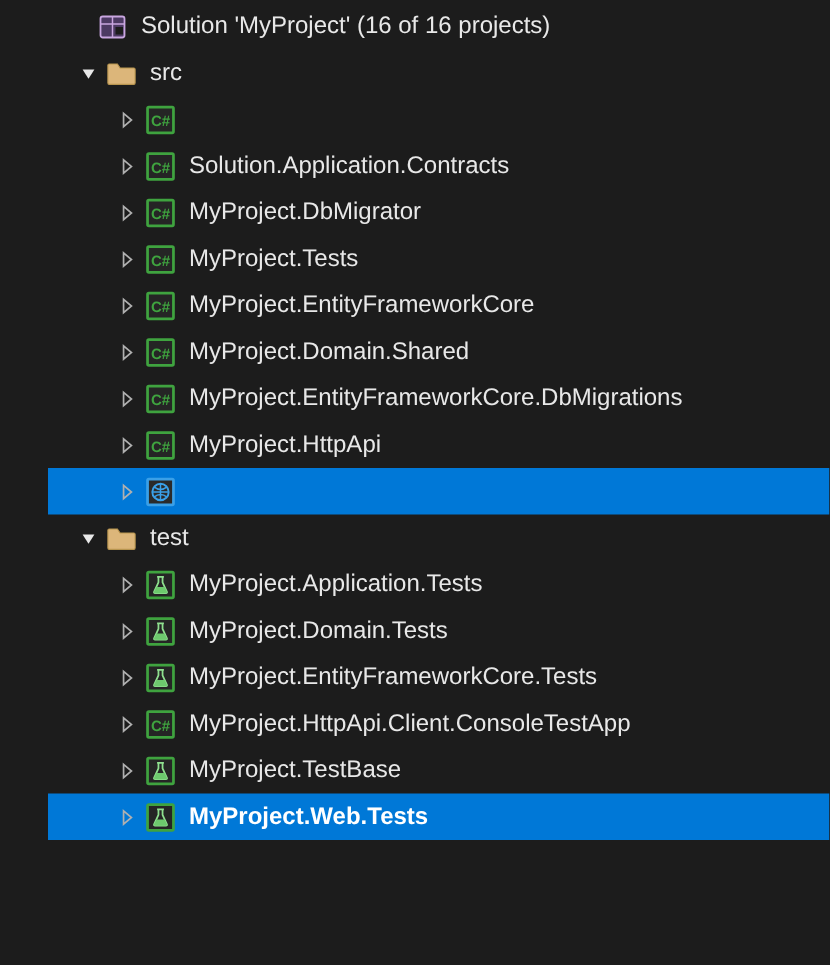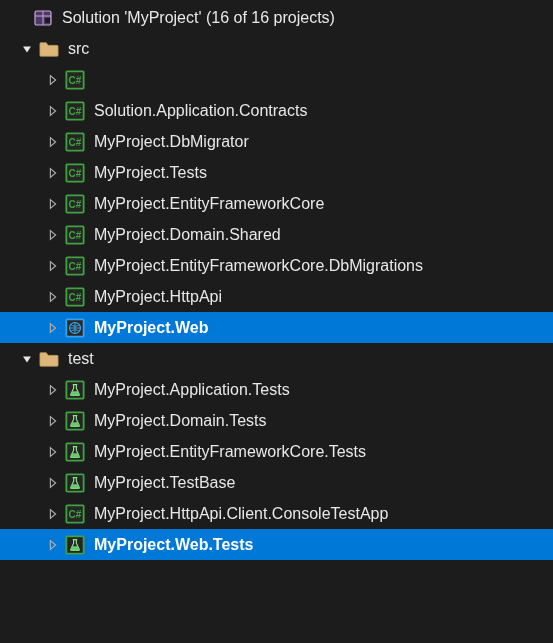--- a/index.html
+++ b/index.html
@@ -9,20 +9,21 @@
     color: #dcdcdc;
     font-family: "Segoe UI", Tahoma, sans-serif;
     font-size: 16px;
     width: 553px;
     height: 643px;
     overflow: hidden;
   }
   .tree {
     user-select: none;
     padding-top: 2px;
+    padding-left: 32px;
   }
   .row {
     display: flex;
     align-items: center;
     height: 31px;
     white-space: nowrap;
   }
   .row.selected {
     background: #0078d7;
     color: #ffffff;
@@ -242,21 +243,20 @@
       <span class="expander">
         <svg width="14" height="14">
           <use href="#sym-expander-collapsed"></use>
         </svg>
       </span>
       <span class="icon">
         <svg width="20" height="20">
           <use href="#sym-web-icon"></use>
         </svg>
       </span>
-      <span class="label">MyProject.Web</span>
     </div>
     <div class="row">
       <span class="indent" style="width:18px"></span>
       <span class="expander">
         <svg width="14" height="14">
           <use href="#sym-expander-expanded"></use>
         </svg>
       </span>
       <span class="icon">
         <svg width="20" height="20">
@@ -309,39 +309,39 @@
     </div>
     <div class="row">
       <span class="indent" style="width:44px"></span>
       <span class="expander">
         <svg width="14" height="14">
           <use href="#sym-expander-collapsed"></use>
         </svg>
       </span>
       <span class="icon">
         <svg width="20" height="20">
+          <use href="#sym-csharp-icon"></use>
+        </svg>
+      </span>
+      <span class="label">MyProject.HttpApi.Client.ConsoleTestApp</span>
+    </div>
+    <div class="row">
+      <span class="indent" style="width:44px"></span>
+      <span class="expander">
+        <svg width="14" height="14">
+          <use href="#sym-expander-collapsed"></use>
+        </svg>
+      </span>
+      <span class="icon">
+        <svg width="20" height="20">
           <use href="#sym-test-icon"></use>
         </svg>
       </span>
       <span class="label">MyProject.TestBase</span>
     </div>
-    <div class="row">
-      <span class="indent" style="width:44px"></span>
-      <span class="expander">
-        <svg width="14" height="14">
-          <use href="#sym-expander-collapsed"></use>
-        </svg>
-      </span>
-      <span class="icon">
-        <svg width="20" height="20">
-          <use href="#sym-csharp-icon"></use>
-        </svg>
-      </span>
-      <span class="label">MyProject.HttpApi.Client.ConsoleTestApp</span>
-    </div>
     <div class="row selected">
       <span class="indent" style="width:44px"></span>
       <span class="expander">
         <svg width="14" height="14">
           <use href="#sym-expander-collapsed"></use>
         </svg>
       </span>
       <span class="icon">
         <svg width="20" height="20">
           <use href="#sym-test-icon"></use>

